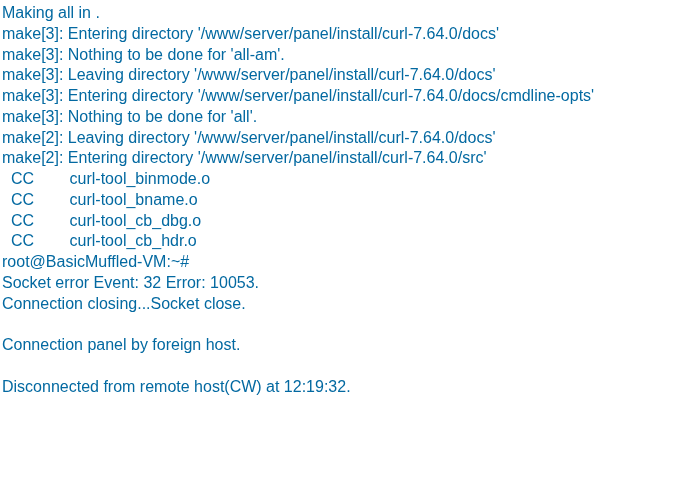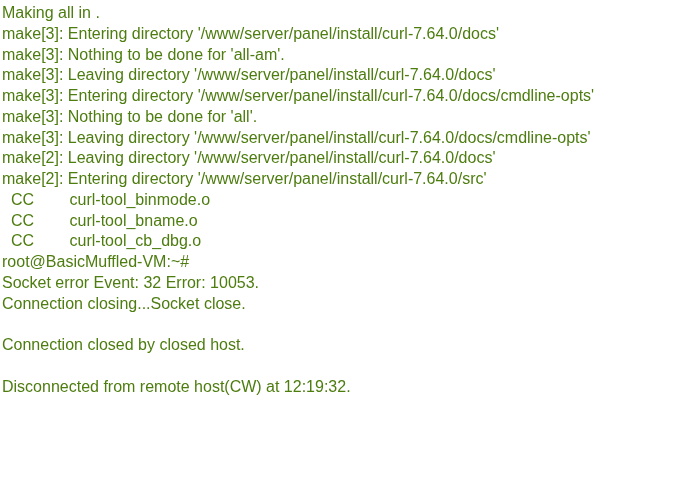--- a/index.html
+++ b/index.html
@@ -10,21 +10,21 @@
   body {
     width: 700px;
     height: 477px;
     overflow: hidden;
   }
   .terminal {
     box-sizing: border-box;
     width: 700px;
     height: 374px;
     background: #ffffff;
-    color: #4d7c0f;
+    color: #0369a1;
     font-family: "Liberation Sans", sans-serif;
     font-size: 16px;
     line-height: 20.75px;
     padding: 3px 2px 0 2px;
     cursor: text;
   }
   .terminal .line {
     white-space: pre;
     min-height: 20.75px;
     overflow: hidden;
@@ -33,26 +33,26 @@
 </head>
 <body>
 
 <div class="terminal">
   <div class="line">Making all in .</div>
   <div class="line">make[3]: Entering directory '/www/server/panel/install/curl-7.64.0/docs'</div>
   <div class="line">make[3]: Nothing to be done for 'all-am'.</div>
   <div class="line">make[3]: Leaving directory '/www/server/panel/install/curl-7.64.0/docs'</div>
   <div class="line">make[3]: Entering directory '/www/server/panel/install/curl-7.64.0/docs/cmdline-opts'</div>
   <div class="line">make[3]: Nothing to be done for 'all'.</div>
-  <div class="line">make[3]: Leaving directory '/www/server/panel/install/curl-7.64.0/docs/cmdline-opts'</div>
   <div class="line">make[2]: Leaving directory '/www/server/panel/install/curl-7.64.0/docs'</div>
   <div class="line">make[2]: Entering directory '/www/server/panel/install/curl-7.64.0/src'</div>
   <div class="line">  CC        curl-tool_binmode.o</div>
   <div class="line">  CC        curl-tool_bname.o</div>
   <div class="line">  CC        curl-tool_cb_dbg.o</div>
+  <div class="line">  CC        curl-tool_cb_hdr.o</div>
   <div class="line">root@BasicMuffled-VM:~#</div>
   <div class="line">Socket error Event: 32 Error: 10053.</div>
   <div class="line">Connection closing...Socket close.</div>
   <div class="line"></div>
-  <div class="line">Connection closed by closed host.</div>
+  <div class="line">Connection panel by foreign host.</div>
   <div class="line"></div>
   <div class="line">Disconnected from remote host(CW) at 12:19:32.</div>
 </div>
 
 </body></html>

